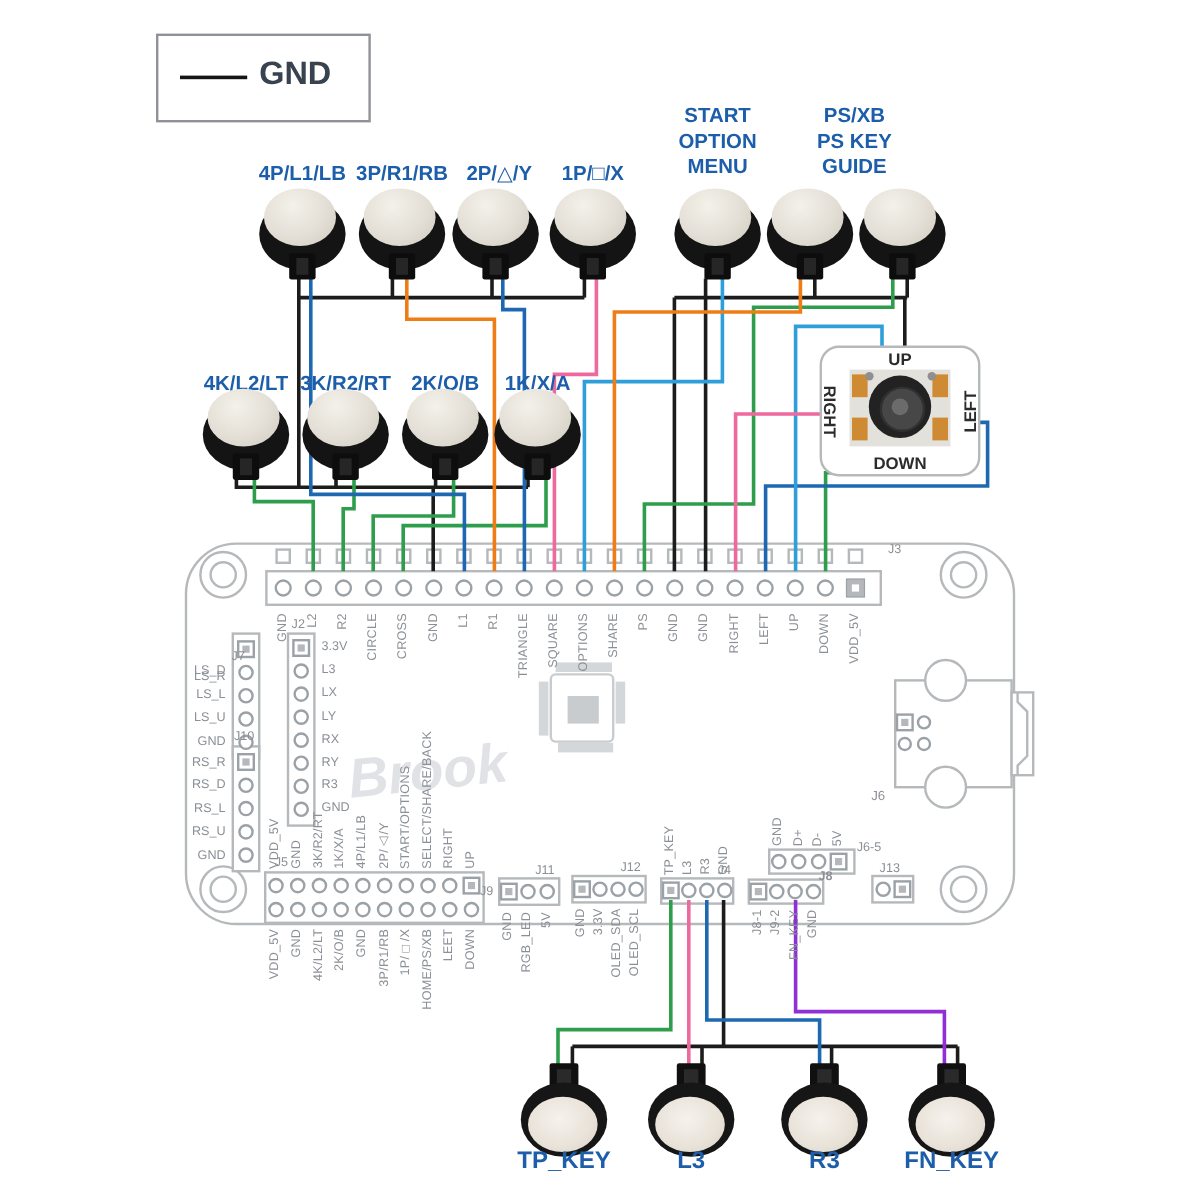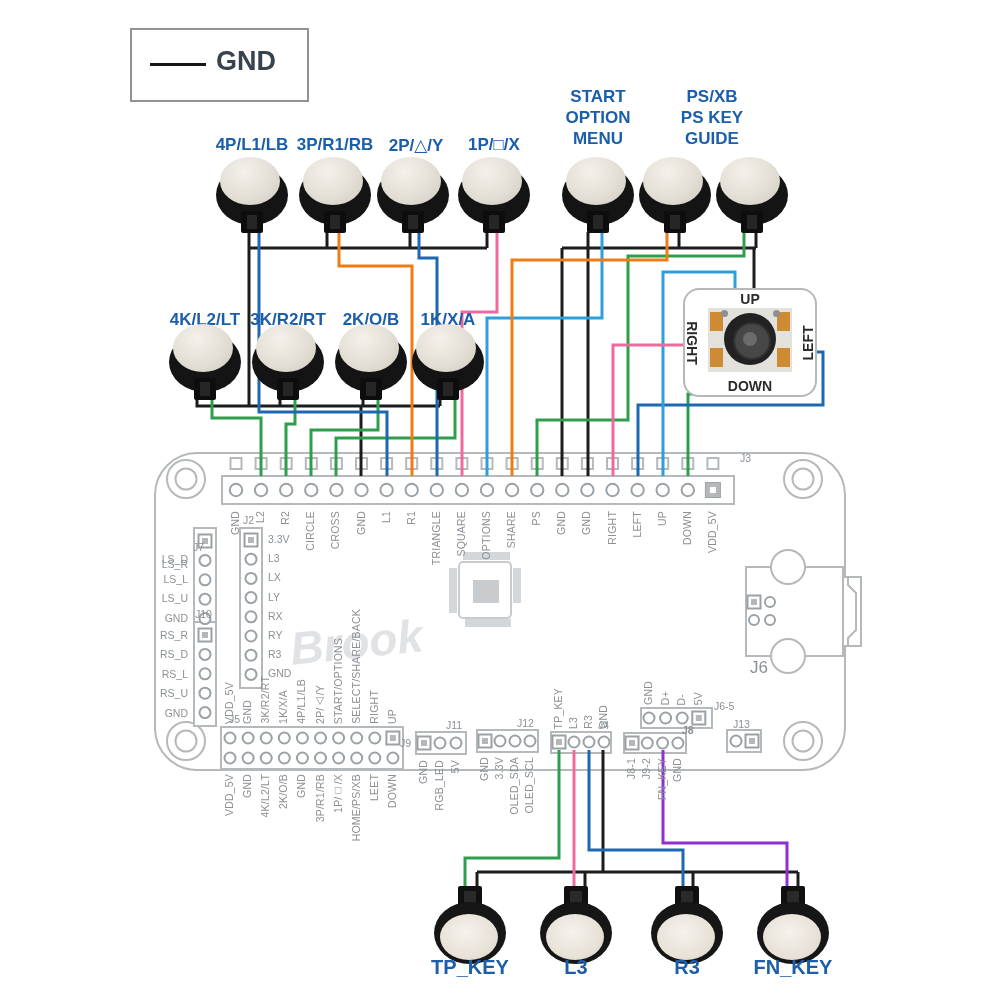--- a/index.html
+++ b/index.html
@@ -394,21 +394,21 @@
   <span class="jname" style="left:195px;top:608px;">J10</span>
   <span class="jname" style="left:229px;top:713px;">J5</span>
   <span class="jname" style="left:740px;top:452px;">J3</span>
   <span class="jname" style="left:400px;top:737px;">J9</span>
   <span class="jname" style="left:446px;top:719px;">J11</span>
   <span class="jname" style="left:517px;top:717px;">J12</span>
   <span class="jname" style="left:598px;top:719px;">J4</span>
   <span class="jname" style="left:682px;top:724px;font-weight:bold;">J8</span>
   <span class="jname" style="left:714px;top:700px;">J6-5</span>
   <span class="jname" style="left:733px;top:718px;">J13</span>
-  <span class="jname" style="left:750px;top:658px;font-size:17px;">J6</span>
+  <span class="jname" style="left:726px;top:658px;font-size:11px;">J6</span>
 
   <div>
       <span class="vt" style="top: 511px; left: 229px;">GND</span>
       <span class="vt" style="top: 511px; left: 254.1px;">L2</span>
       <span class="vt" style="top: 511px; left: 279.2px;">R2</span>
       <span class="vt" style="top: 511px; left: 304.3px;">CIRCLE</span>
       <span class="vt" style="top: 511px; left: 329.4px;">CROSS</span>
       <span class="vt" style="top: 511px; left: 354.5px;">GND</span>
       <span class="vt" style="top: 511px; left: 379.6px;">L1</span>
       <span class="vt" style="top: 511px; left: 404.7px;">R1</span>

